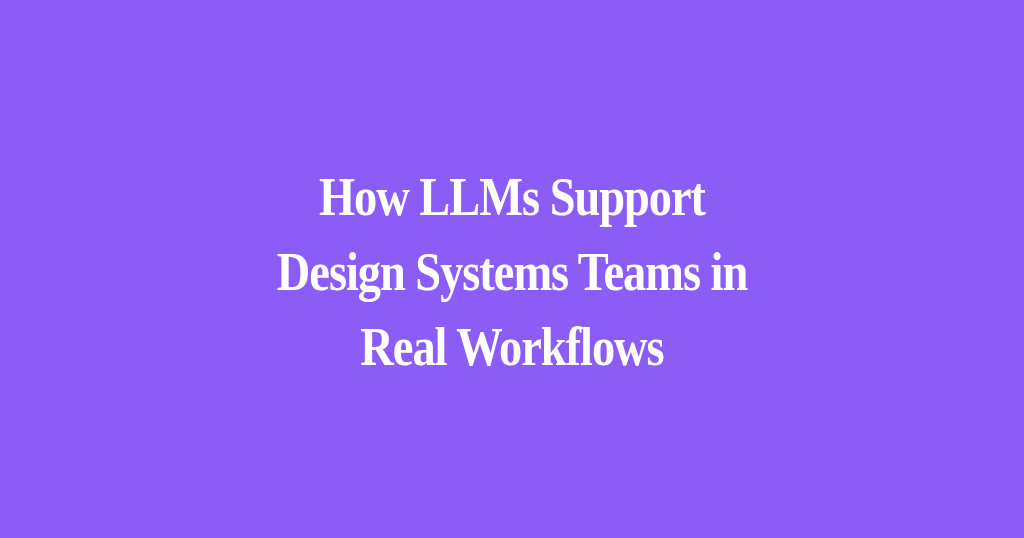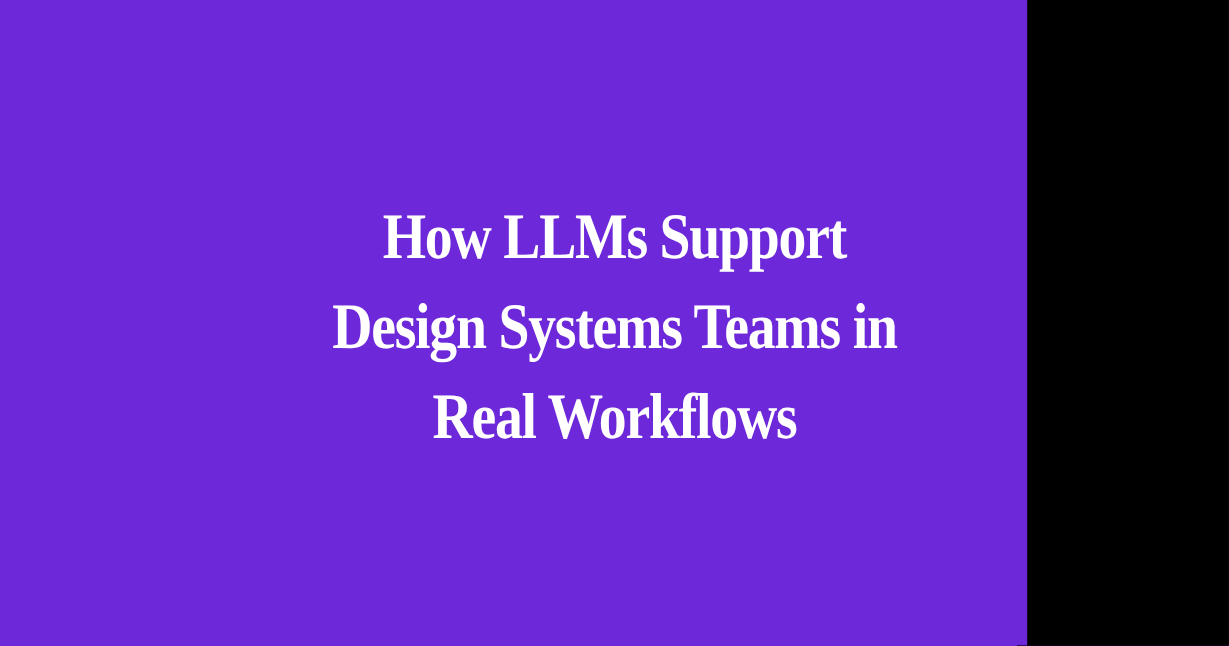--- a/index.html
+++ b/index.html
@@ -5,23 +5,23 @@
     html, body {
       margin: 0;
       padding: 0;
       width: 1024px;
       height: 538px;
       background: #000000;
       overflow: hidden;
     }
     .canvas {
       position: relative;
-      width: 856px;
+      width: 1024px;
       height: 538px;
-      background: #6d28d9;
+      background: #8b5cf6;
     }
     .title {
       position: absolute;
       left: 0;
       top: 160px;
       width: 1024px;
       margin: 0;
       text-align: center;
       color: #ffffff;
       font-family: "Liberation Serif", "DejaVu Serif", serif;

